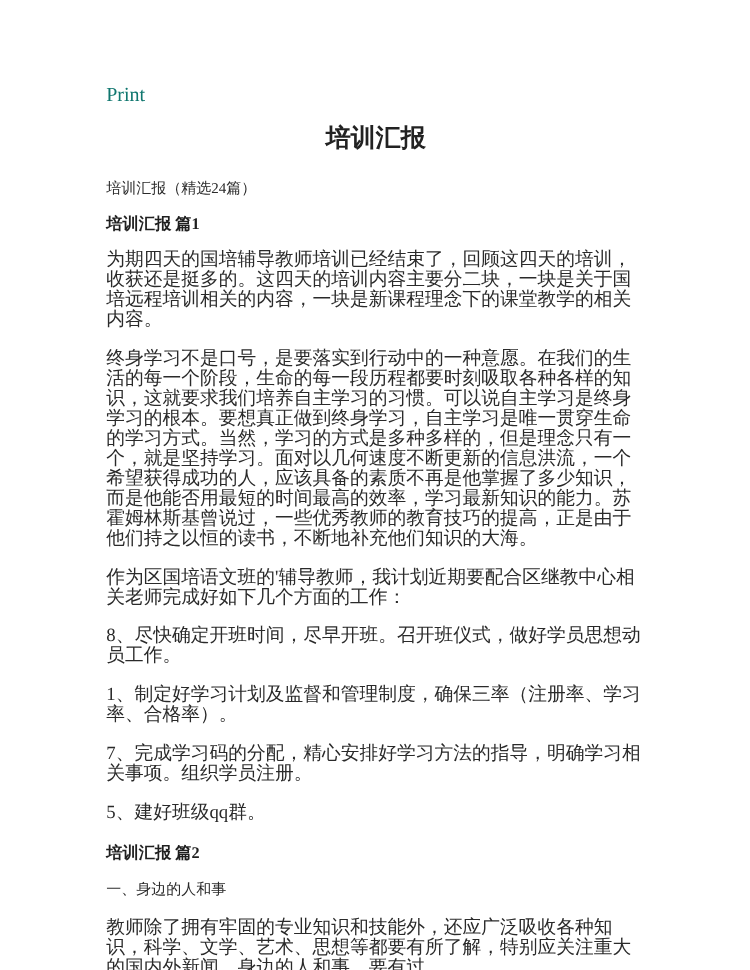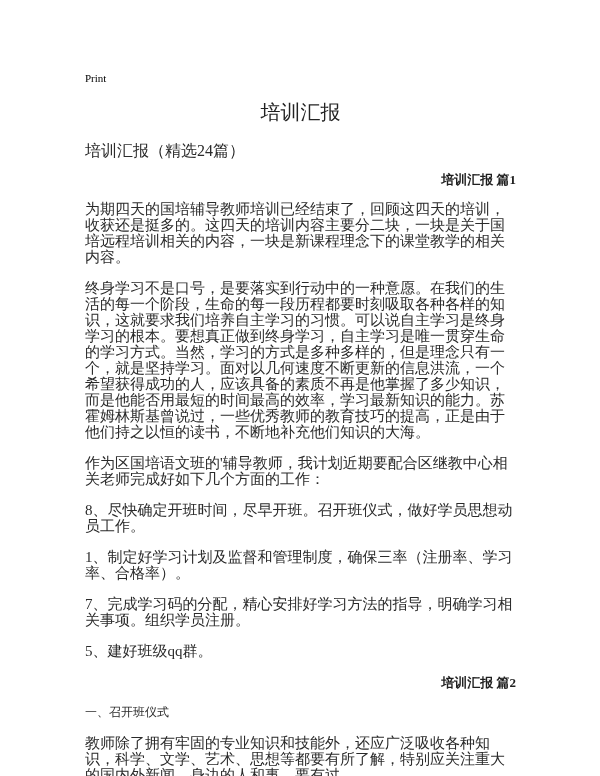--- a/index.html
+++ b/index.html
@@ -15,47 +15,46 @@
     color: #2a2a2a;
   }
   .page {
     box-sizing: border-box;
     width: 600px;
     height: 776px;
     padding: 68px 84px 0 85px;
     background: #ffffff;
   }
   .print-label {
-    font-size: 11px;
+    font-size: 16px;
     line-height: 14px;
-    color: #000000;
+    color: #0f766e;
     display: inline-block;
     margin-bottom: 8px;
     cursor: pointer;
   }
   .doc-title {
     font-size: 20px;
-    font-weight: normal;
+    font-weight: bold;
     text-align: center;
     margin: 6px 0 18px 0;
     line-height: 26px;
     color: #222222;
   }
   .subtitle {
-    font-size: 16px;
+    font-size: 12px;
     line-height: 16px;
     margin: 0 0 12px 0;
   }
   .section-heading {
     font-size: 13px;
     font-weight: bold;
-    margin: 0 0 13px 16px;
+    margin: 0 0 13px 0;
     line-height: 17px;
     color: #1f1f1f;
-    text-align: right;
   }
   .para {
     font-size: 15px;
     line-height: 16px;
     margin: 0 0 15px 0;
     color: #2a2a2a;
     word-break: break-all;
   }
   .sub-heading {
     font-size: 12px;
@@ -94,18 +93,18 @@
     <p class="para">7、完成学习码的分配，精心安排好学习方法的指导，明确学习相关事项。组织学员注册。</p>
 
 
     <p class="para">5、建好班级qq群。</p>
 
   </div>
 
   <div class="article">
     <h2 class="section-heading">培训汇报 篇2</h2>
 
-    <p class="sub-heading">一、召开班仪式</p>
+    <p class="sub-heading">一、身边的人和事</p>
 
     <p class="para">教师除了拥有牢固的专业知识和技能外，还应广泛吸收各种知识，科学、文学、艺术、思想等都要有所了解，特别应关注重大的国内外新闻、身边的人和事。要有过</p>
   </div>
 
 </div>
 
 </body></html>

